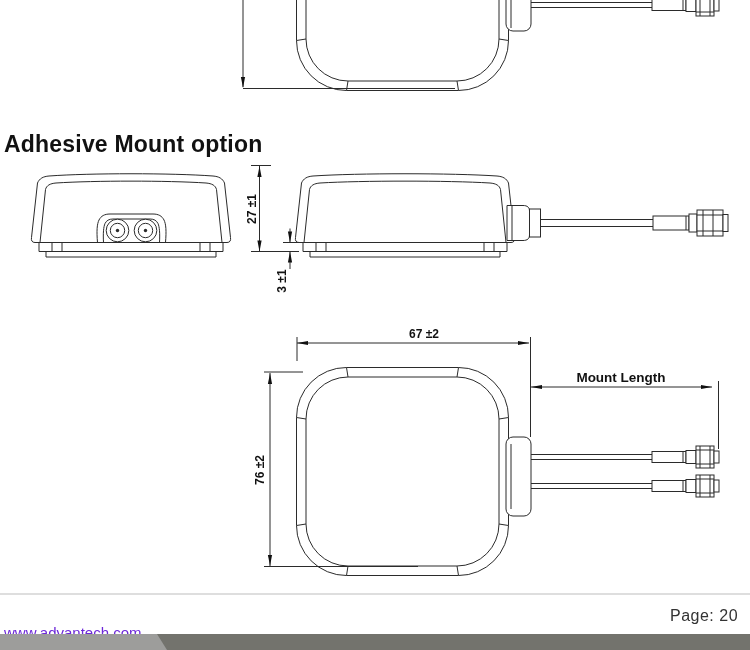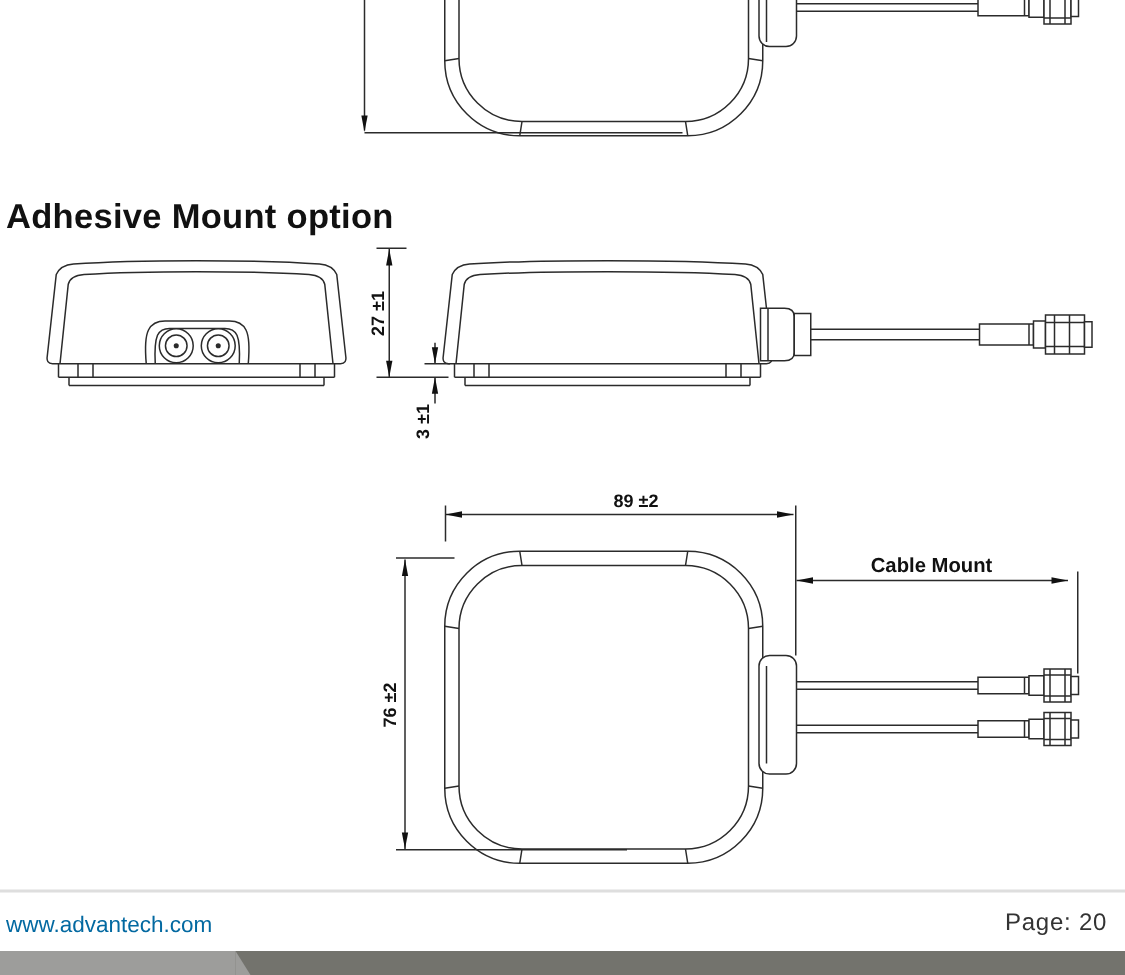--- a/index.html
+++ b/index.html
@@ -20,22 +20,22 @@
     white-space:nowrap;
     transform:translate(-50%,-50%);
   }
   .dim-label.vert{transform:translate(-50%,-50%) rotate(-90deg);}
   .dim-label.big{font-size:13.5px;}
   .footer-divider{
     position:absolute;left:0;top:593px;width:750px;height:2px;
     background:#dedede;
   }
   .footer-website{
-    position:absolute;left:4px;top:608px;
-    font-size:15px;color:#0369a1;white-space:nowrap;
+    position:absolute;left:4px;top:624px;
+    font-size:15px;color:#6d28d9;white-space:nowrap;
   }
   .footer-page{
     position:absolute;left:670px;top:607px;
     font-size:16px;color:#333;white-space:nowrap;letter-spacing:0.5px;
   }
   .footer-bar{
     position:absolute;left:0;top:634px;width:750px;height:16px;
     background:#73736d;
   }
   .footer-bar-light{
@@ -163,25 +163,25 @@
     <path d="M 718.5 381 V 449"></path>
   </g>
 </svg>
 
 <div class="section-heading">Adhesive Mount option</div>
 
 <div class="dim-label vert" style="left:252px;top:209px;">27 ±1</div>
 
 <div class="dim-label vert" style="left:282px;top:281px;">3 ±1</div>
 
-<div class="dim-label" style="left:424px;top:334px;">89 ±2</div>
+<div class="dim-label" style="left:424px;top:334px;">67 ±2</div>
 
 <div class="dim-label vert" style="left:260px;top:470px;">76 ±2</div>
 
-<div class="dim-label big" style="left:621px;top:377px;">Cable Mount</div>
+<div class="dim-label big" style="left:621px;top:377px;">Mount Length</div>
 
 <div class="footer-divider"></div>
 
 <div class="footer-website">www.advantech.com</div>
 
 <div class="footer-page">Page: 20</div>
 
 <div class="footer-bar">
   <div class="footer-bar-light"></div>
   <div class="footer-bar-diag"></div>

